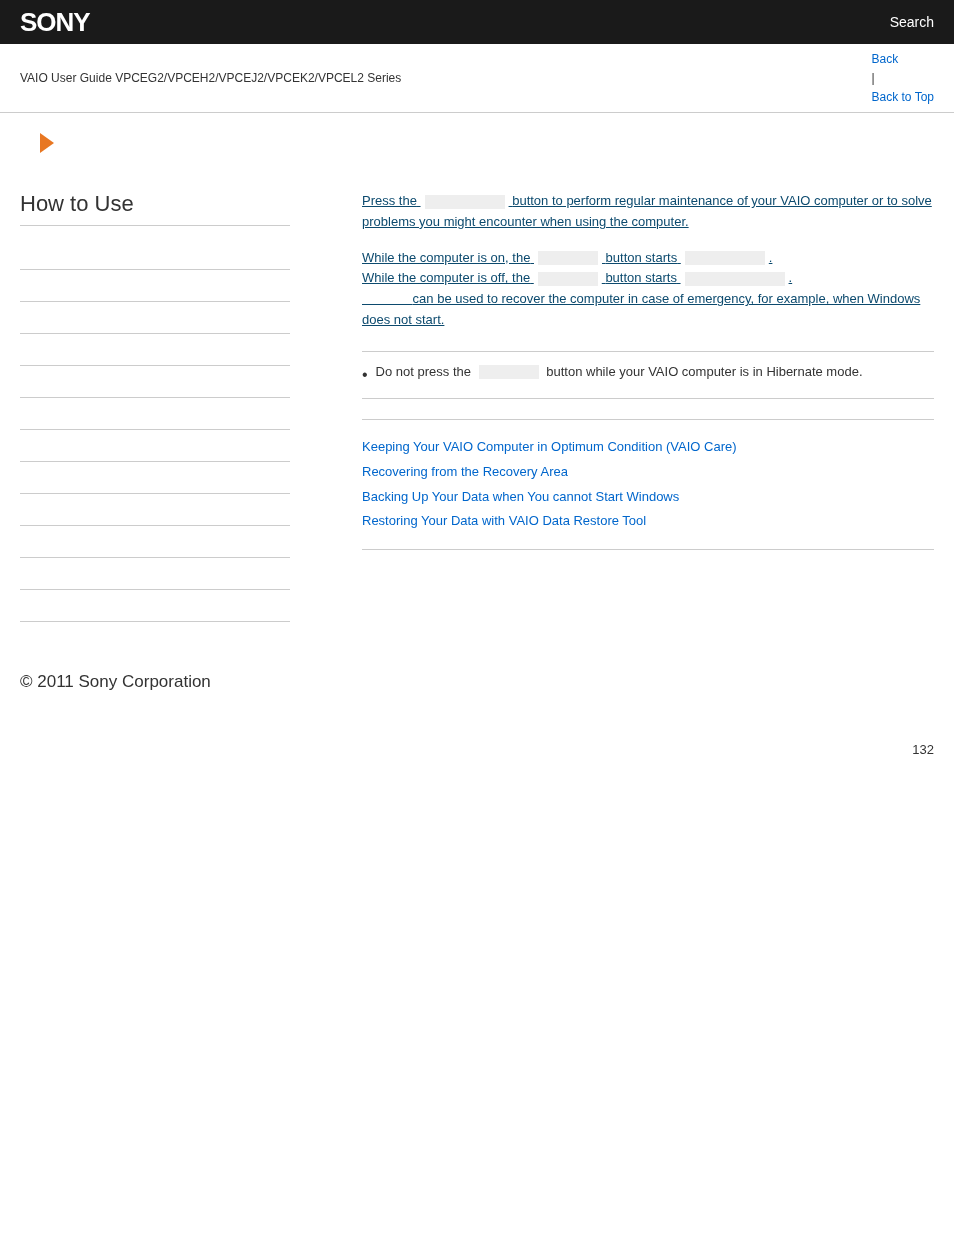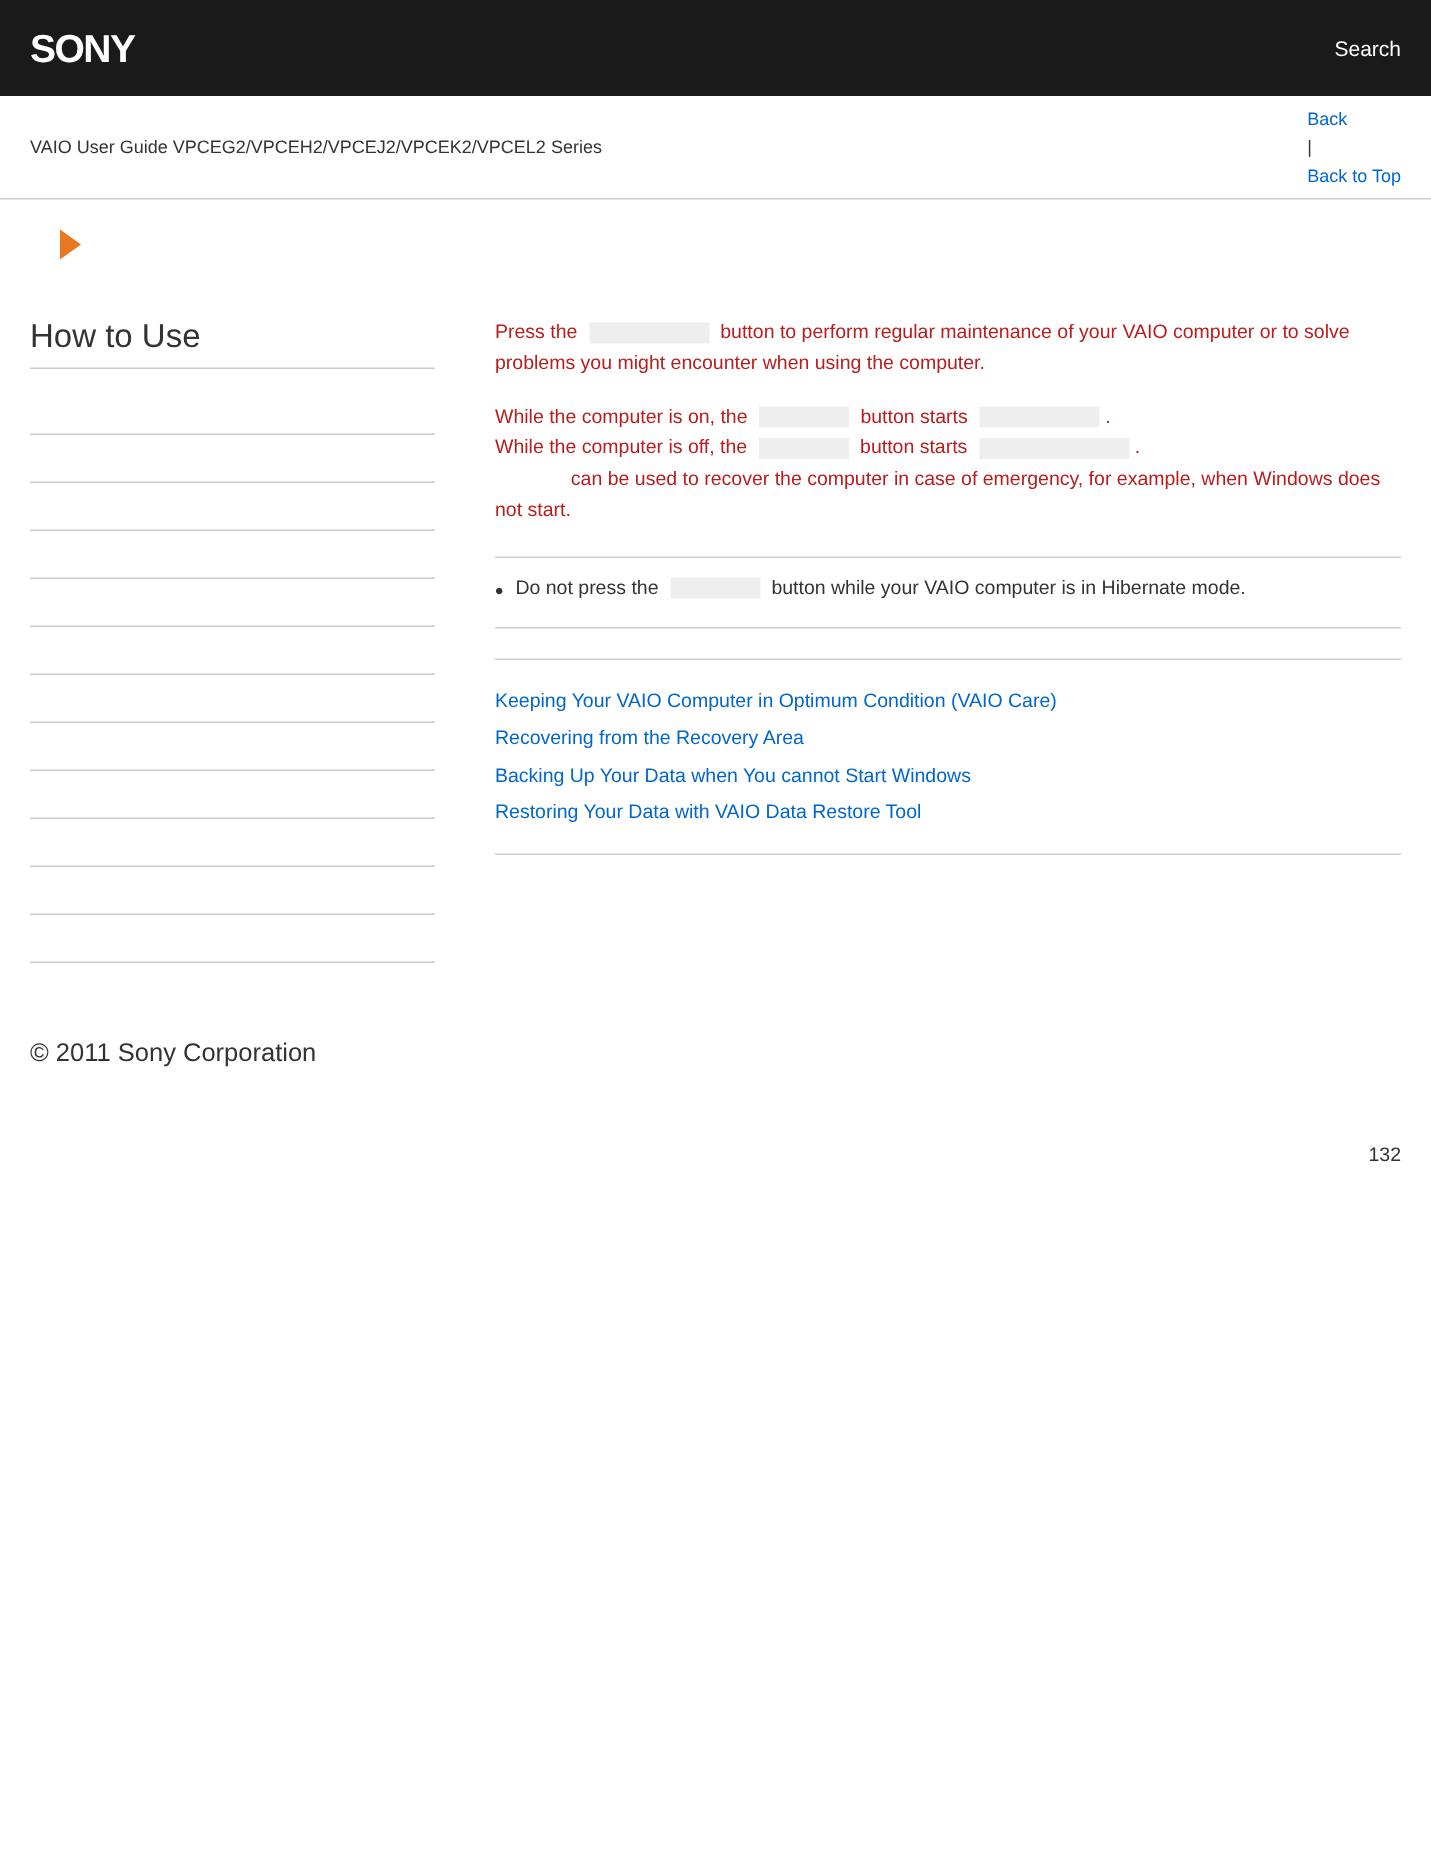--- a/index.html
+++ b/index.html
@@ -13,21 +13,21 @@
       font-size: 13px;
       color: #333;
       background: #fff;
       width: 954px;
       min-height: 1235px;
     }
 
     
     .header {
       background: #1a1a1a;
-      height: 64px;
+      height: 44px;
       display: flex;
       align-items: center;
       justify-content: space-between;
       padding: 0 20px;
     }
 
     .sony-logo {
       color: #fff;
       font-size: 26px;
       font-weight: 900;
@@ -71,20 +71,21 @@
     }
 
     .nav-separator {
       color: #333;
     }
 
     
     .content-wrapper {
       display: flex;
       padding: 20px 20px 20px 20px;
+      gap: 32px;
     }
 
     
     .sidebar {
       width: 290px;
       flex-shrink: 0;
       padding-right: 20px;
     }
 
     .sidebar-title {
@@ -104,22 +105,23 @@
 
     
     .main-content {
       flex: 1;
       padding-left: 20px;
     }
 
     .main-text {
       font-size: 13px;
       line-height: 1.6;
-      color: #b91c1c;
+      color: #0c4a6e;
       margin-bottom: 15px;
+      text-decoration: underline;
     }
 
     .inline-placeholder {
       display: inline-block;
       width: 80px;
       height: 14px;
       background: #eee;
       vertical-align: middle;
       margin: 0 4px;
     }

